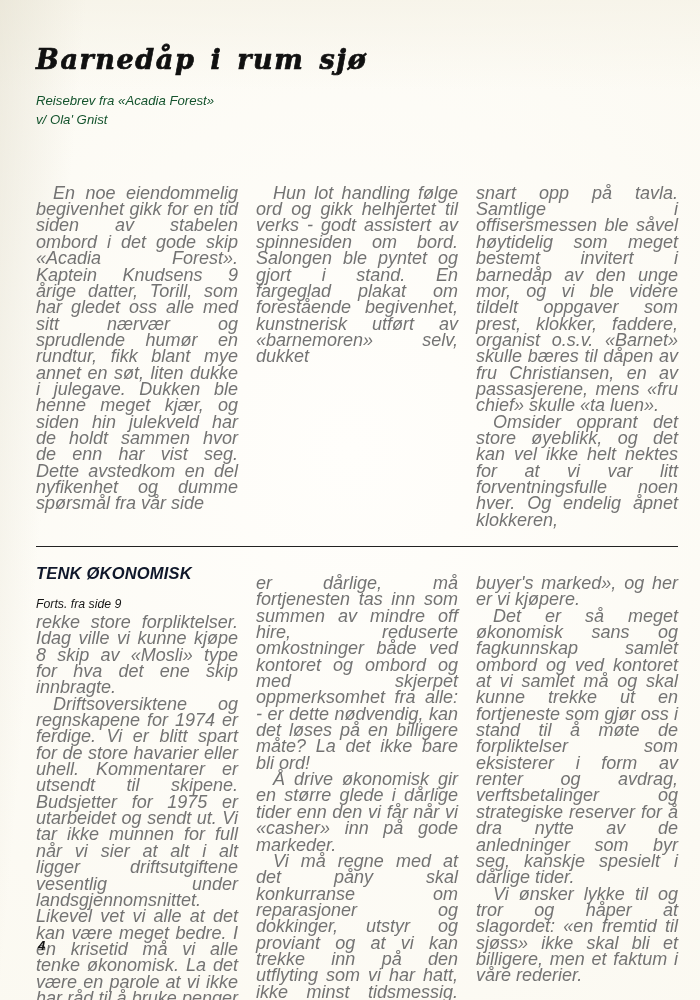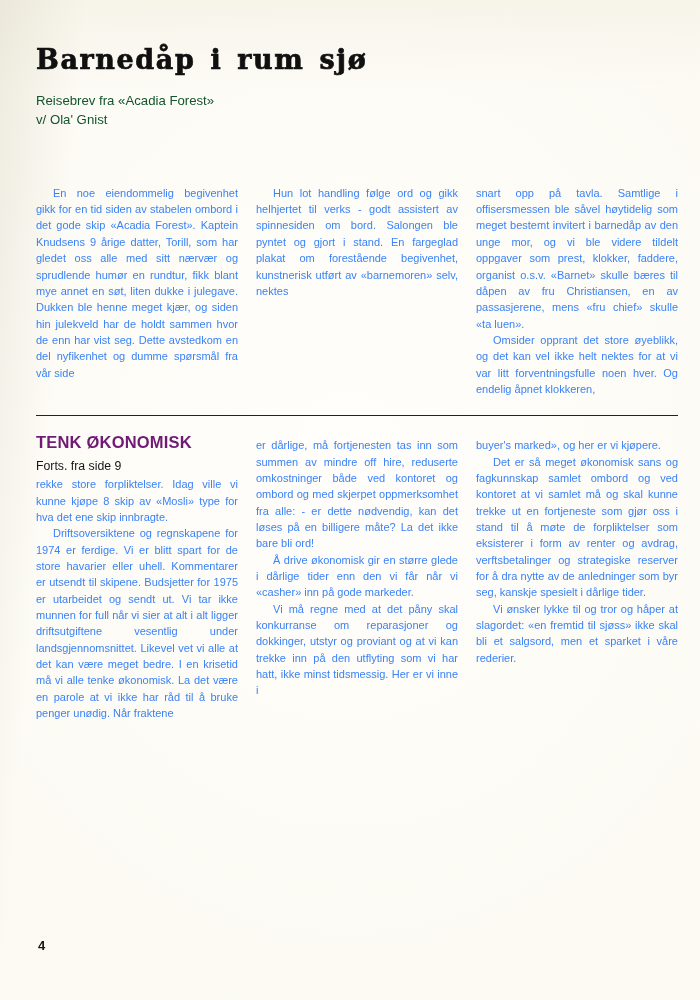--- a/index.html
+++ b/index.html
@@ -23,20 +23,21 @@
     inset: 0;
     background:
       linear-gradient(95deg, rgba(226,222,206,0.55) 0%, rgba(255,255,255,0) 11%),
       linear-gradient(180deg, rgba(246,243,232,0.85) 0%, rgba(253,252,247,0) 9%),
       radial-gradient(135% 110% at 50% 45%, #fffefb 0%, #fbf9f1 64%, #f1eee2 100%);
   }
   .page {
     position: absolute;
     inset: 0;
     padding: 0;
+    font-style: italic;
   }
 
   .content {
     position: absolute;
     left: 36px;
     right: 22px;
     top: 0;
   }
 
   
@@ -64,25 +65,25 @@
 
   
   .cols {
     display: flex;
     gap: 18px;
   }
   .col { width: 204px; }
 
   .body-text p {
     margin: 0;
-    font-size: 11px;
+    font-size: 18px;
     line-height: 16.35px;
     text-align: justify;
     text-justify: inter-word;
-    color: #3b82f6;
+    color: #737373;
     font-weight: 500;
     hyphens: manual;
   }
   .body-text p.indent { text-indent: 17px; }
   .body-text p + p { margin-top: 0; }
 
   .article-top { margin-top: 56px; }
 
   
   .divider {
@@ -91,22 +92,22 @@
     border-top: 1.6px solid #222;
     width: 100%;
   }
 
   
   .article-bottom { margin-top: 0; }
   .sub-headline {
     font-size: 16.5px;
     font-weight: bold;
     letter-spacing: 0.2px;
-    margin: 17px 0 7px 0;
-    color: #701a75;
+    margin: 17px 0 14px 0;
+    color: #0f172a;
   }
   .kicker {
     font-size: 12.3px;
     margin: 4px 0 0 0;
     color: #161616;
     font-weight: 500;
   }
   .bottom-cols { margin-top: 3px; }
   .bottom-cols .col-first { margin-top: 0; }
   .bottom-cols .col-rest { margin-top: -39px; }
@@ -135,21 +136,21 @@
         <div>Reisebrev fra «Acadia Forest»</div>
         <div>v/ Ola' Gnist</div>
       </div>
     </div>
 
     <div class="cols article-top">
       <div class="col body-text">
         <p class="indent">En noe eiendommelig begivenhet gikk for en tid siden av stabelen ombord i det gode skip «Acadia Forest». Kaptein Knudsens 9 årige datter, Torill, som har gledet oss alle med sitt nærvær og sprudlende humør en rundtur, fikk blant mye annet en søt, liten dukke i julegave. Dukken ble henne meget kjær, og siden hin julekveld har de holdt sammen hvor de enn har vist seg. Dette avstedkom en del nyfikenhet og dumme spørsmål fra vår side</p>
       </div>
       <div class="col body-text">
-        <p class="indent">Hun lot handling følge ord og gikk helhjertet til verks - godt assistert av spinnesiden om bord. Salongen ble pyntet og gjort i stand. En fargeglad plakat om forestående begivenhet, kunstnerisk utført av «barnemoren» selv, nektes</p>
+        <p class="indent">Hun lot handling følge ord og gikk helhjertet til verks - godt assistert av spinnesiden om bord. Salongen ble pyntet og gjort i stand. En fargeglad plakat om forestående begivenhet, kunstnerisk utført av «barnemoren» selv, dukket</p>
       </div>
       <div class="col body-text">
         <p>snart opp på tavla. Samtlige i offisersmessen ble såvel høytidelig som meget bestemt invitert i barnedåp av den unge mor, og vi ble videre tildelt oppgaver som prest, klokker, faddere, organist o.s.v. «Barnet» skulle bæres til dåpen av fru Christiansen, en av passasjerene, mens «fru chief» skulle «ta luen».</p>
         <p class="indent">Omsider opprant det store øyeblikk, og det kan vel ikke helt nektes for at vi var litt forventningsfulle noen hver. Og endelig åpnet klokkeren,</p>
       </div>
     </div>
 
     <hr class="divider">
 
     <div class="article-bottom">
@@ -162,21 +163,21 @@
           <p class="indent">Driftsoversiktene og regnskapene for 1974 er ferdige. Vi er blitt spart for de store havarier eller uhell. Kommentarer er utsendt til skipene. Budsjetter for 1975 er utarbeidet og sendt ut. Vi tar ikke munnen for full når vi sier at alt i alt ligger driftsutgiftene vesentlig under landsgjennomsnittet. Likevel vet vi alle at det kan være meget bedre. I en krisetid må vi alle tenke økonomisk. La det være en parole at vi ikke har råd til å bruke penger unødig. Når fraktene</p>
         </div>
         <div class="col body-text col-rest">
           <p>er dårlige, må fortjenesten tas inn som summen av mindre off hire, reduserte omkostninger både ved kontoret og ombord og med skjerpet oppmerksomhet fra alle: - er dette nødvendig, kan det løses på en billigere måte? La det ikke bare bli ord!</p>
           <p class="indent">Å drive økonomisk gir en større glede i dårlige tider enn den vi får når vi «casher» inn på gode markeder.</p>
           <p class="indent">Vi må regne med at det påny skal konkurranse om reparasjoner og dokkinger, utstyr og proviant og at vi kan trekke inn på den utflyting som vi har hatt, ikke minst tidsmessig. Her er vi inne i</p>
         </div>
         <div class="col body-text col-rest">
           <p>buyer's marked», og her er vi kjøpere.</p>
           <p class="indent">Det er så meget økonomisk sans og fagkunnskap samlet ombord og ved kontoret at vi samlet må og skal kunne trekke ut en fortjeneste som gjør oss i stand til å møte de forpliktelser som eksisterer i form av renter og avdrag, verftsbetalinger og strategiske reserver for å dra nytte av de anledninger som byr seg, kanskje spesielt i dårlige tider.</p>
-          <p class="indent">Vi ønsker lykke til og tror og håper at slagordet: «en fremtid til sjøss» ikke skal bli et salgsord, men et sparket i våre rederier.</p>
+          <p class="indent">Vi ønsker lykke til og tror og håper at slagordet: «en fremtid til sjøss» ikke skal bli et billigere, men et faktum i våre rederier.</p>
         </div>
       </div>
     </div>
 
   </div>
 
   <div class="folio">4</div>
 </div>
 
 </body></html>

